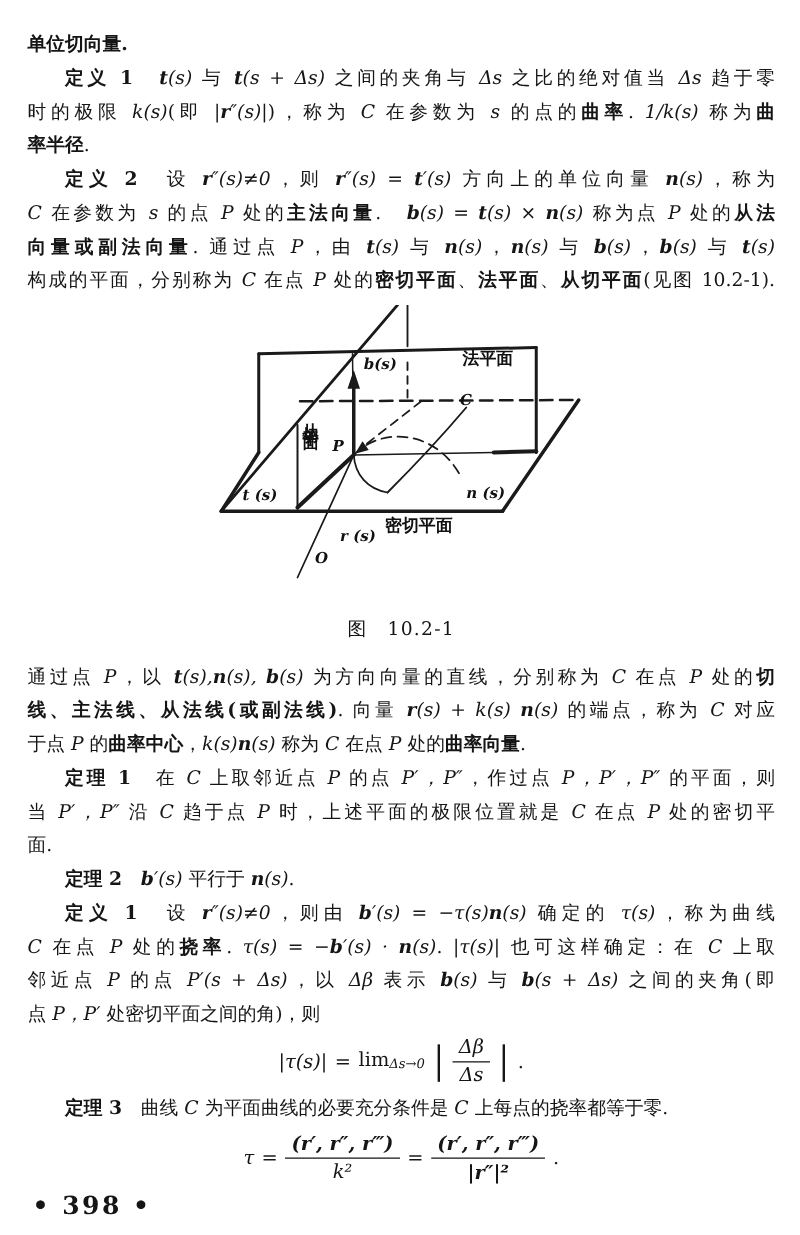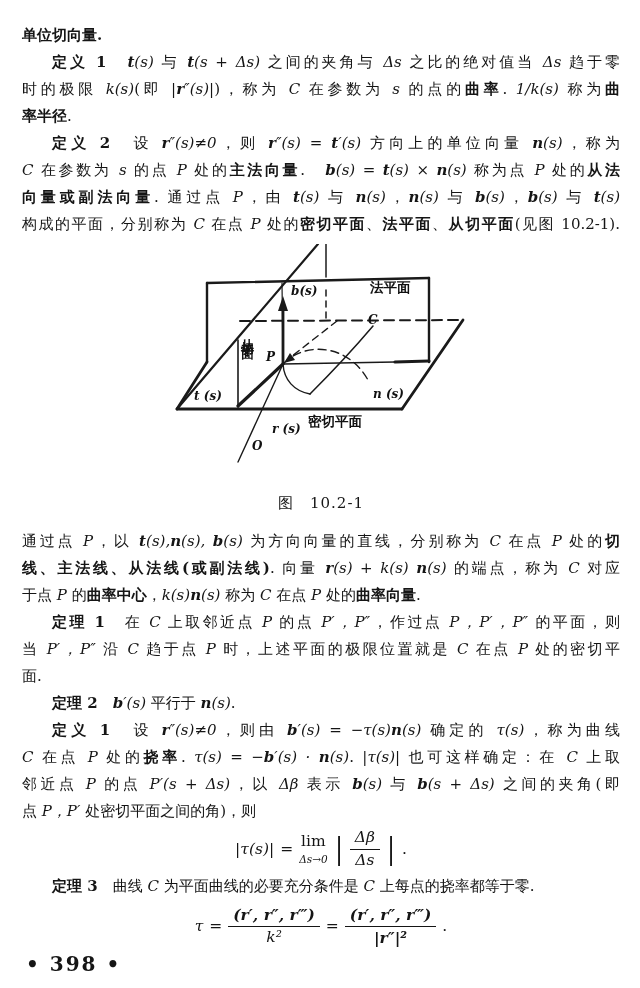--- a/index.html
+++ b/index.html
@@ -35,21 +35,21 @@
   .fig-label{
     position:absolute; font-size:13.5px; font-weight:bold; line-height:1;
     white-space:nowrap; color:#111;
   }
   .fig-label.math{ font-style:italic; font-size:12px; }
   .fig-label.vert{ writing-mode:vertical-rl; letter-spacing:3px; font-size:13px; }
   .caption{ height:26px; line-height:26px; text-align:center; letter-spacing:1px; margin-top:8px;}
 
   
   .formula{ height:48px; display:flex; align-items:center; justify-content:center; gap:6px; font-size:15.5px;}
-  .formula .lim{ display:inline-flex; flex-direction:column; align-items:center; line-height:1;}
+  .formula .lim{ display:inline-flex; flex-direction:row; align-items:flex-end; line-height:1;}
   .formula .lim .limsub{ font-size:10.5px; margin-top:4px;}
   .frac{ display:inline-flex; flex-direction:column; align-items:center; vertical-align:middle; line-height:1.15;}
   .frac .num{ padding:0 5px 2px 5px; border-bottom:1.6px solid #151515;}
   .frac .den{ padding-top:2px;}
   .tallbar{ font-size:30px; font-weight:300; transform:scaleX(.8); line-height:0;}
   .formula2{ height:52px; }
 
   .footer{
     position:absolute; left:26px; bottom:12px;
     font-weight:bold; font-size:20px; letter-spacing:2px;

